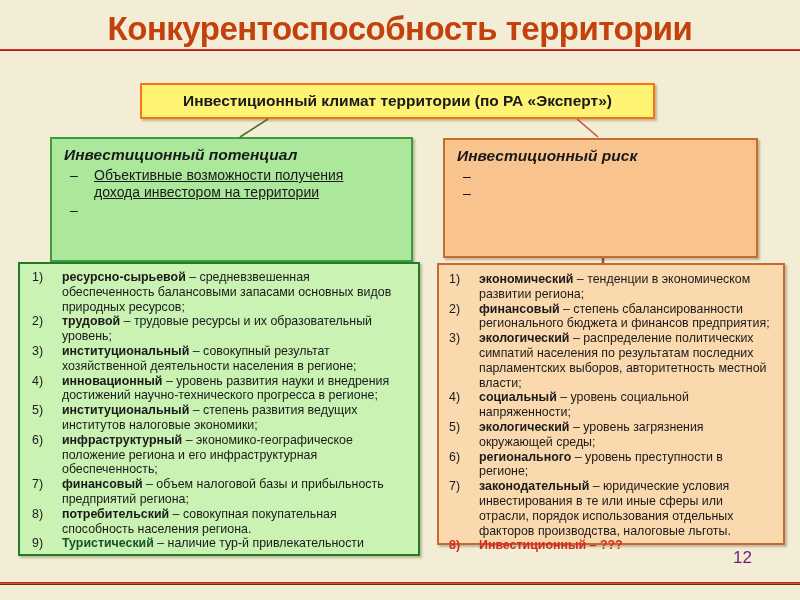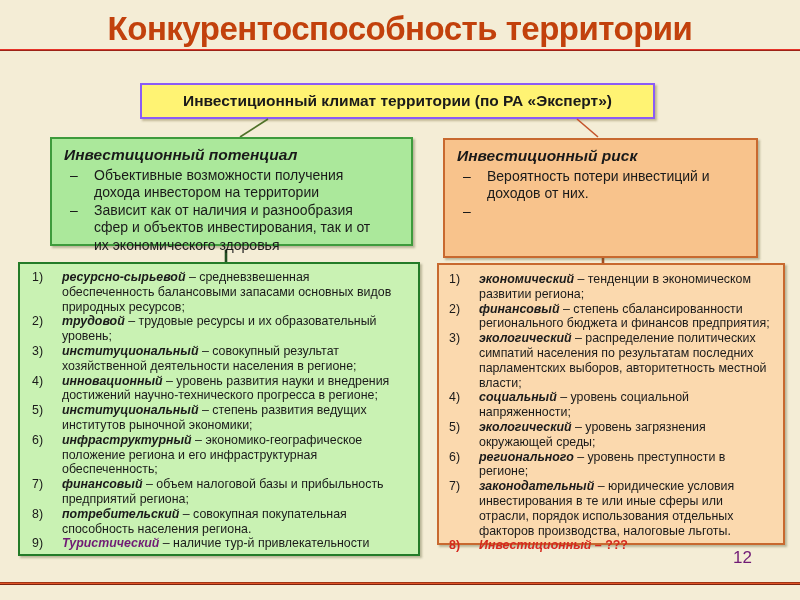--- a/index.html
+++ b/index.html
@@ -21,51 +21,51 @@
   .top-rule {
     position: absolute; top: 49px; left: 0; width: 800px; height: 2px;
     background: #E63429; border-bottom: 1px solid #9C2418;
   }
   .bottom-rule {
     position: absolute; top: 582px; left: 0; width: 800px; height: 3px;
     background: #DE5628; border-top: 1px solid #A33415; border-bottom: 1px solid #7E230F;
   }
   .climate-box {
     position: absolute; left: 140px; top: 83px; width: 515px; height: 36px;
-    background: #FFF373; border: 2px solid #8b5cf6;
+    background: #FFF373; border: 2px solid #f97316;
     box-shadow: 2px 2px 2px rgba(100,80,30,.35);
     display: flex; align-items: center; justify-content: center;
     font-weight: bold; font-size: 15.5px;
   }
   svg.connectors { position: absolute; left: 0; top: 0; width: 800px; height: 600px; pointer-events: none; }
 
   .mid-box {
     position: absolute;
     box-shadow: 2px 2px 2px rgba(80,80,40,.35);
     padding: 7px 8px 4px 12px;
   }
-  .pot-box { left: 50px; top: 137px; width: 363px; height: 109px; background: #ABE89B; border: 2px solid #3E9B3C; }
+  .pot-box { left: 50px; top: 137px; width: 363px; height: 125px; background: #ABE89B; border: 2px solid #3E9B3C; }
   .risk-box { left: 443px; top: 138px; width: 315px; height: 120px; background: #F8C38C; border: 2px solid #C8692F; }
   .mid-title { font-style: italic; font-weight: bold; font-size: 15.5px; margin-bottom: 3px; }
   .bullet { display: flex; font-size: 14px; line-height: 17.4px; padding-right: 22px; }
   .bullet .dash { width: 30px; flex: none; padding-left: 6px; }
-  .bullet .btext { flex: 1; }
+  .bullet .btext { flex: 1; text-decoration: underline; }
 
   .list-box {
     position: absolute;
     box-shadow: 2px 2px 2px rgba(80,80,40,.35);
     font-size: 12.4px; line-height: 14.8px;
   }
   .pot-list { left: 18px; top: 262px; width: 402px; height: 294px; background: #C9F2B3; border: 2px solid #237B28; padding: 6px 16px 4px 12px; }
   .risk-list { left: 437px; top: 263px; width: 348px; height: 282px; background: #FBD9AE; border: 2px solid #C8692F; padding: 7px 10px 4px 10px; }
   .row { display: flex; }
   .row .num { width: 30px; flex: none; }
   .row .body { flex: 1; }
-  .term { font-weight: bold; font-style: italic; }
-  .term-blue { color: #701a75; }
+  .term { font-weight: bold; }
+  .term-blue { color: #14532d; }
   .row-red, .row-red .term { color: #D5281E; font-weight: bold; }
   .page-number { position: absolute; left: 733px; top: 548px; font-size: 17px; color: #701a75; }
 </style>
 </head>
 <body>
 
 <div class="slide-title">Конкурентоспособность территории</div>
 <div class="top-rule"></div>
 
 <div class="climate-box">
@@ -80,29 +80,27 @@
 </svg>
 
 <div class="mid-box pot-box">
   <div class="mid-title">Инвестиционный потенциал</div>
   <div class="bullet">
     <span class="dash">–</span>
     <span class="btext">Объективные возможности получения дохода инвестором на территории</span>
   </div>
   <div class="bullet">
     <span class="dash">–</span>
-    <span class="btext">Зависит как от наличия и разнообразия сфер и объектов инвестирования, так и от их экономического здоровья</span>
   </div>
 </div>
 
 <div class="mid-box risk-box">
   <div class="mid-title">Инвестиционный риск</div>
   <div class="bullet">
     <span class="dash">–</span>
-    <span class="btext">Вероятность потери инвестиций и доходов от них.</span>
   </div>
   <div class="bullet">
     <span class="dash">–</span>
   </div>
 </div>
 
 <div class="list-box pot-list">
   <div class="row">
     <span class="num">1)</span>
     <span class="body"><b class="term">ресурсно-сырьевой</b><span> – средневзвешенная обеспеченность балансовыми запасами основных видов природных ресурсов;</span></span>
@@ -114,21 +112,21 @@
   <div class="row">
     <span class="num">3)</span>
     <span class="body"><b class="term">институциональный</b><span> – совокупный результат хозяйственной деятельности населения в регионе;</span></span>
   </div>
   <div class="row">
     <span class="num">4)</span>
     <span class="body"><b class="term">инновационный</b><span> – уровень развития науки и внедрения достижений научно-технического прогресса в регионе;</span></span>
   </div>
   <div class="row">
     <span class="num">5)</span>
-    <span class="body"><b class="term">институциональный</b><span> – степень развития ведущих институтов рыночной экономики;</span></span>
+    <span class="body"><b class="term">институциональный</b><span> – степень развития ведущих институтов налоговые экономики;</span></span>
   </div>
   <div class="row">
     <span class="num">6)</span>
     <span class="body"><b class="term">инфраструктурный</b><span> – экономико-географическое положение региона и его инфраструктурная обеспеченность;</span></span>
   </div>
   <div class="row">
     <span class="num">7)</span>
     <span class="body"><b class="term">финансовый</b><span> – объем налоговой базы и прибыльность предприятий региона;</span></span>
   </div>
   <div class="row">

